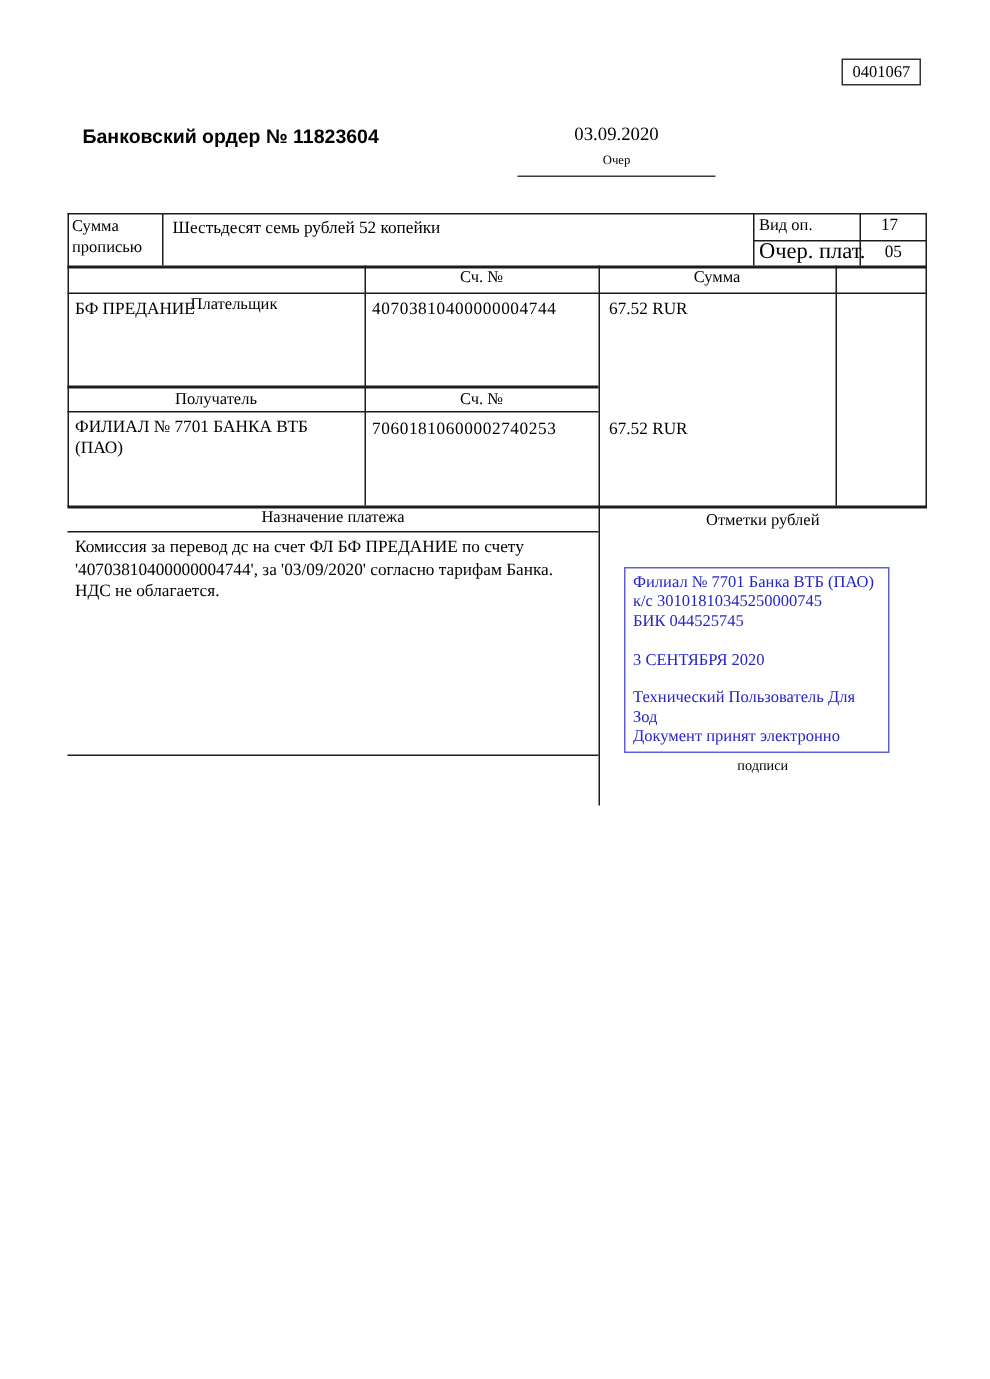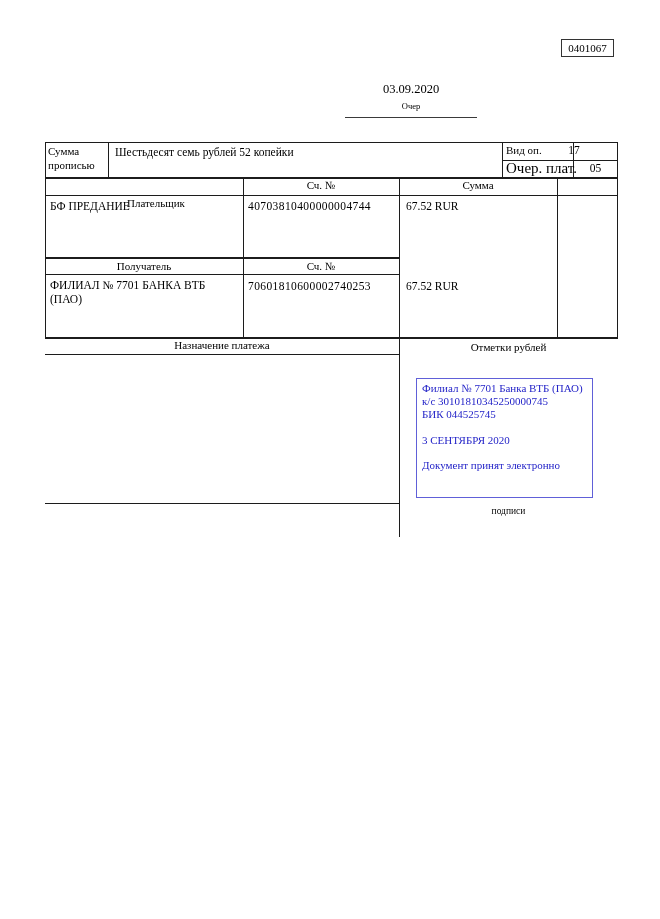--- a/index.html
+++ b/index.html
@@ -24,20 +24,21 @@
   .stamp-line{min-height:12.9px;white-space:normal;}
   .sig{position:absolute;left:354px;top:364px;width:219px;text-align:center;font-size:9.5px;}
 </style>
 </head>
 <body>
 
 <div class="page">
 
   <div class="code-box">0401067</div>
 
+  <div class="title">Банковский ордер № 11823604</div>
 
   <div class="date-underline">03.09.2020</div>
   <div class="date-label">Очер</div>
 
   <div class="table">
 
     <div class="ln" style="left:0;top:0;width:573px;height:1px;"></div>
     <div class="ln" style="left:0;top:35px;width:573px;height:2px;"></div>
     <div class="ln" style="left:0;top:53px;width:573px;height:1px;"></div>
     <div class="ln" style="left:0;top:115px;width:354px;height:2px;"></div>
@@ -52,49 +53,51 @@
     <div class="ln" style="left:63px;top:0;width:1px;height:35px;"></div>
     <div class="ln" style="left:457px;top:0;width:1px;height:35px;"></div>
     <div class="ln" style="left:528px;top:0;width:1px;height:35px;"></div>
     <div class="ln" style="left:198px;top:35px;width:1px;height:160px;"></div>
     <div class="ln" style="left:354px;top:35px;width:1px;height:360px;"></div>
     <div class="ln" style="left:512px;top:35px;width:1px;height:160px;"></div>
 
     <div class="cell wrap" style="left:3px;top:3px;width:58px;font-size:11px;">Сумма прописью</div>
     <div class="cell" style="left:70px;top:4px;">Шестьдесят семь рублей 52 копейки</div>
     <div class="cell" style="left:461px;top:2px;font-size:11px;">Вид оп.</div>
-    <div class="cell" style="left:509px;top:2px;width:40px;text-align:center;">17</div>
+    <div class="cell" style="left:528px;top:2px;width:40px;text-align:center;">17</div>
     <div class="cell" style="left:461px;top:20px;font-size:15px;">Очер. плат.</div>
     <div class="cell" style="left:528px;top:20px;width:45px;text-align:center;">05</div>
 
     <div class="hdr" style="left:12px;top:37px;width:198px;margin-top:18px;">Плательщик</div>
     <div class="hdr" style="left:198px;top:37px;width:156px;">Сч. №</div>
     <div class="hdr" style="left:354px;top:37px;width:158px;">Сумма</div>
 
     <div class="cell" style="left:5px;top:58px;">БФ ПРЕДАНИЕ</div>
     <div class="cell acct" style="left:203px;top:58px;">40703810400000004744</div>
     <div class="cell" style="left:361px;top:58px;">67.52 RUR</div>
 
     <div class="hdr" style="left:0;top:118px;width:198px;">Получатель</div>
     <div class="hdr" style="left:198px;top:118px;width:156px;">Сч. №</div>
 
     <div class="cell wrap" style="left:5px;top:137px;width:178px;">ФИЛИАЛ № 7701 БАНКА ВТБ (ПАО)</div>
     <div class="cell acct" style="left:203px;top:138px;">70601810600002740253</div>
     <div class="cell" style="left:361px;top:138px;">67.52 RUR</div>
 
     <div class="hdr" style="left:0;top:197px;width:354px;">Назначение платежа</div>
+    <div class="cell wrap" style="left:5px;top:216px;width:332px;line-height:14.6px;">Комиссия за перевод дс на счет ФЛ БФ ПРЕДАНИЕ по счету '40703810400000004744', за '03/09/2020' согласно тарифам Банка. НДС не облагается.</div>
 
     <div class="hdr" style="left:354px;top:199px;width:219px;">Отметки рублей</div>
 
     <div class="stamp">
       <div class="stamp-line">Филиал № 7701 Банка ВТБ (ПАО)</div>
       <div class="stamp-line">к/с 30101810345250000745</div>
       <div class="stamp-line">БИК 044525745</div>
       <div class="stamp-line"></div>
       <div class="stamp-line">3 СЕНТЯБРЯ 2020</div>
       <div class="stamp-line"></div>
+      <div class="stamp-line">Технический Пользователь Для Зод</div>
       <div class="stamp-line">Документ принят электронно</div>
     </div>
 
     <div class="sig">подписи</div>
 
   </div>
 </div>
 
 </body></html>

